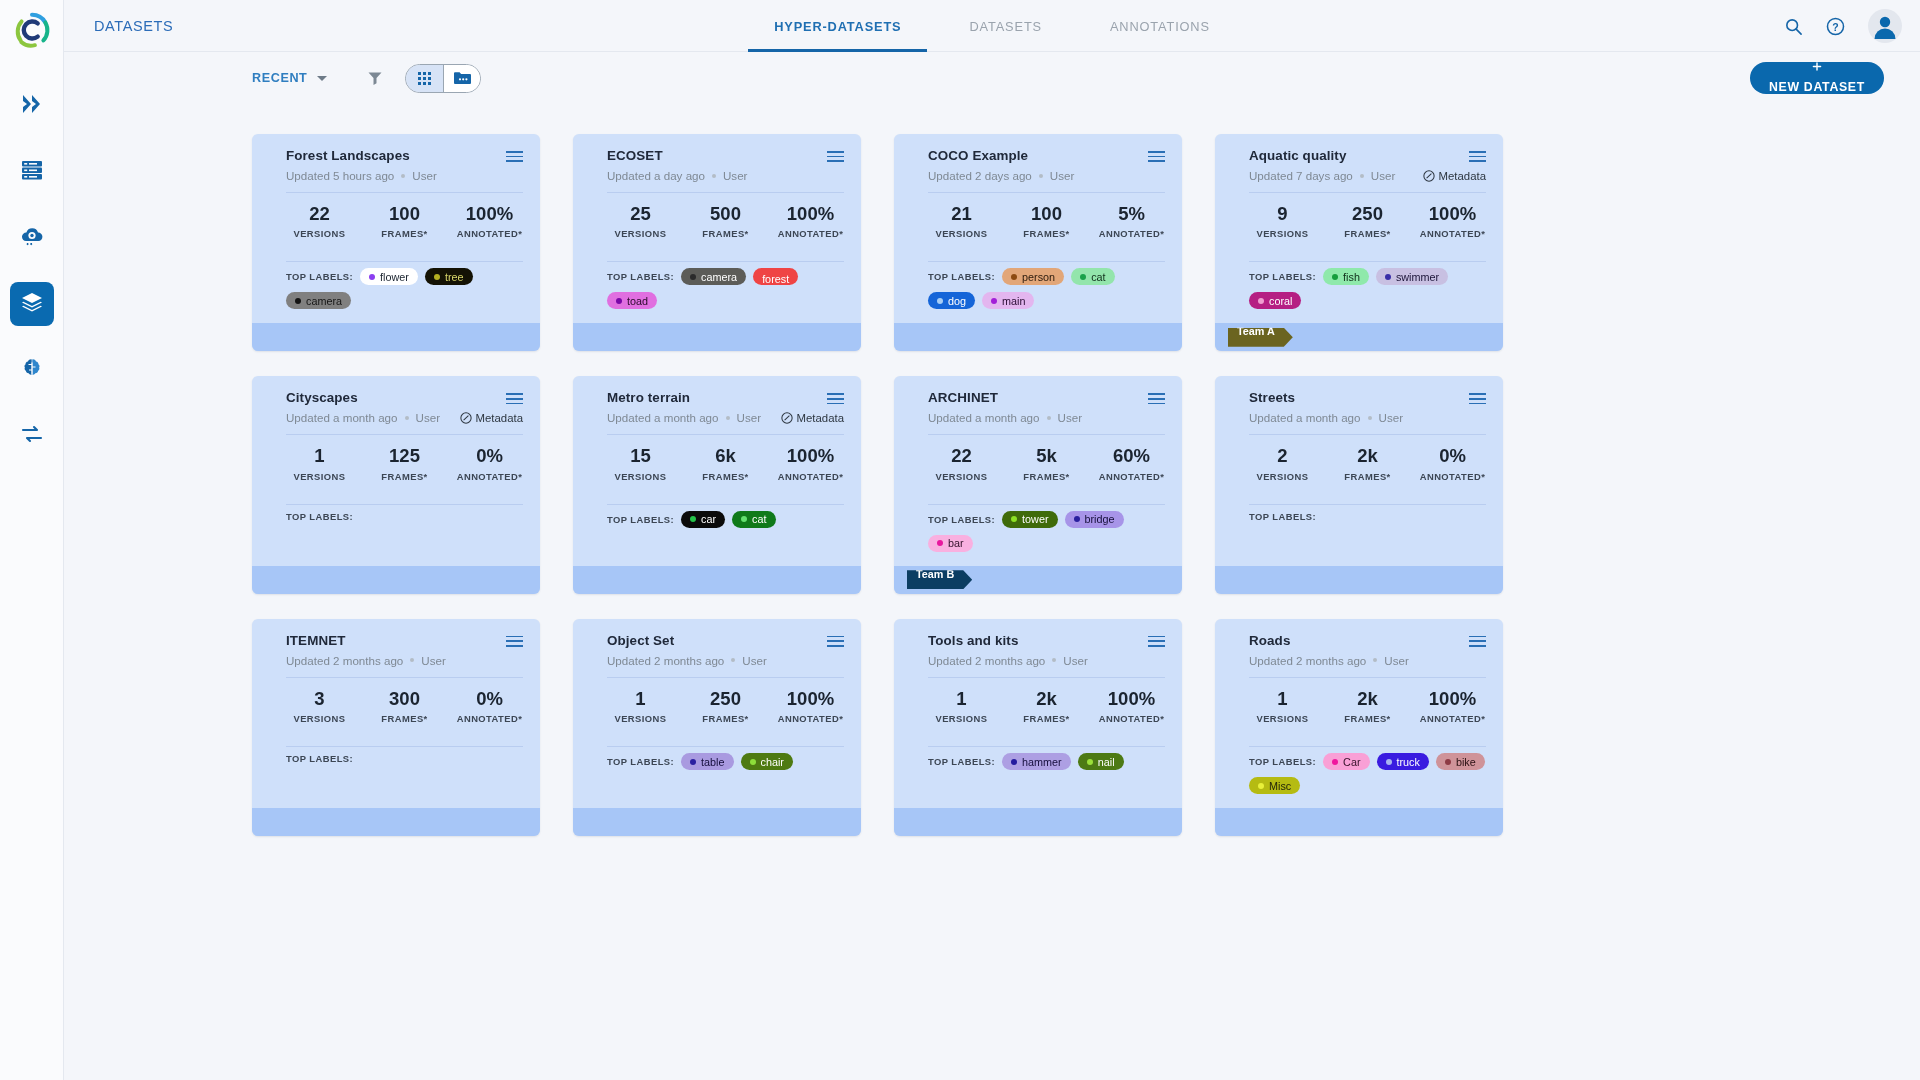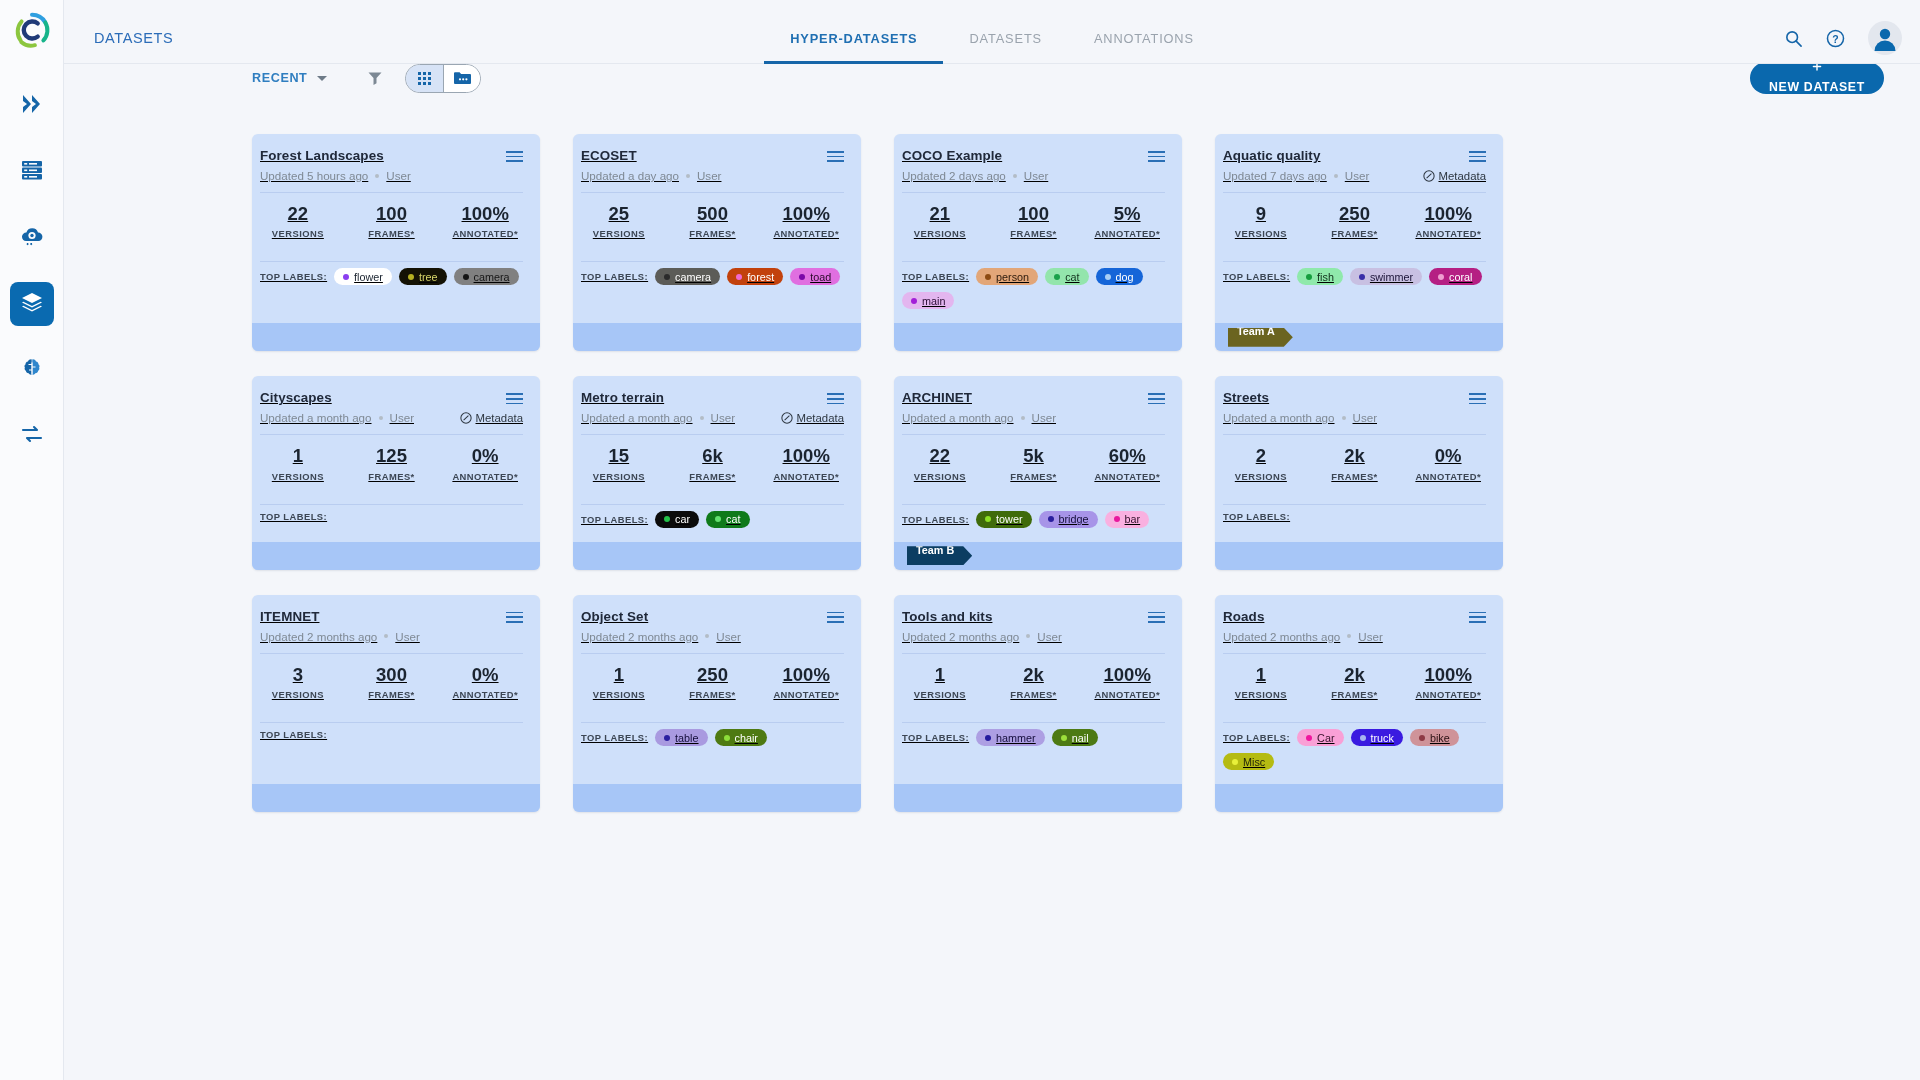--- a/index.html
+++ b/index.html
@@ -21,31 +21,31 @@
   .rail-items { margin-top: 24px; display:flex; flex-direction:column; gap:22px; align-items:center; }
   .rail-btn {
     width: 44px; height: 44px; border-radius: 8px;
     display: flex; align-items: center; justify-content: center;
     cursor: pointer;
   }
   .rail-btn.active { background: #0a6ab0; }
 
   
   .topbar {
-    position: absolute; left: 64px; top: 12px; right: 0; height: 52px;
+    position: absolute; left: 64px; top: 0; right: 0; height: 52px;
     background: #f4f6fa; border-bottom: 1px solid #e4e8ef;
     display: flex; align-items: center; z-index: 4;
   }
   .topbar-title {
     margin-left: 30px; font-size: 14.5px; letter-spacing: .6px;
     color: #2b6cb8; font-weight: 400;
   }
   .tabs {
     position: absolute; left: 0; right: 0; top: 0; height: 52px;
-    display: flex; align-items: stretch; justify-content: center; gap: 0;
+    display: flex; align-items: stretch; justify-content: center; gap: 16px;
     pointer-events: none;
   }
   .tab {
     pointer-events: auto;
     display: flex; align-items: center; padding: 0 26px;
     font-size: 12.8px; letter-spacing: .85px; color: #9aa3ad;
     cursor: pointer; font-weight: 500; position: relative;
   }
   .tab.active { color: #1f6fb2; font-weight: 700; }
   .tab.active::after {
@@ -102,21 +102,21 @@
     display: grid;
     grid-template-columns: repeat(4, 288px);
     gap: 25px 33px;
     align-content: start;
   }
   .card {
     background: #cfe0fa; border-radius: 6px; overflow: hidden;
     box-shadow: 0 1px 2px rgba(32,48,80,.10);
     display: flex; flex-direction: column; cursor: pointer;
   }
-  .card-body { padding: 14px 17px 0 8px; flex: 1; text-decoration: underline; }
+  .card-body { padding: 14px 17px 0 34px; flex: 1; }
   .card-head { display:flex; align-items:flex-start; justify-content:space-between; }
   .card-title { font-size: 13.4px; font-weight: 700; color: #20293a; letter-spacing:.1px; }
   .burger { cursor:pointer; display:flex; flex-direction:column; gap:3px; padding-top:3px; }
   .burger i { display:block; width:17px; height:1.7px; background:#2a6fb5; }
   .card-sub {
     margin-top: 6px; display:flex; align-items:center; gap:7px;
     font-size: 11.6px; color: #7f8994;
   }
   .dot-sep { width:4px; height:4px; border-radius:50%; background:#b3bcc6; }
   .meta-badge {
@@ -381,21 +381,21 @@
           <div class="stat-lbl">ANNOTATED*</div>
         </div>
       </div>
       <div class="hr"></div>
       <div class="labels-row">
         <span class="labels-cap">TOP LABELS:</span>
         <span class="chip" style="background:#5c5c58;color:#ffffff;">
        <span class="bullet" style="background:#2b2b2b"></span>
        <span>camera</span>
      </span>
-          <span class="chip" style="background:#c2410c;color:#ffffff;">
+          <span class="chip" style="background:#ef4444;color:#ffffff;flex-direction:column;">
        <span class="bullet" style="background:#f06ad0"></span>
        <span>forest</span>
      </span>
           <span class="chip" style="background:#e06fe0;color:#2a0a2a;">
        <span class="bullet" style="background:#7a07a8"></span>
        <span>toad</span>
      </span>
       </div>
     </div>
     <div class="card-foot"></div>

